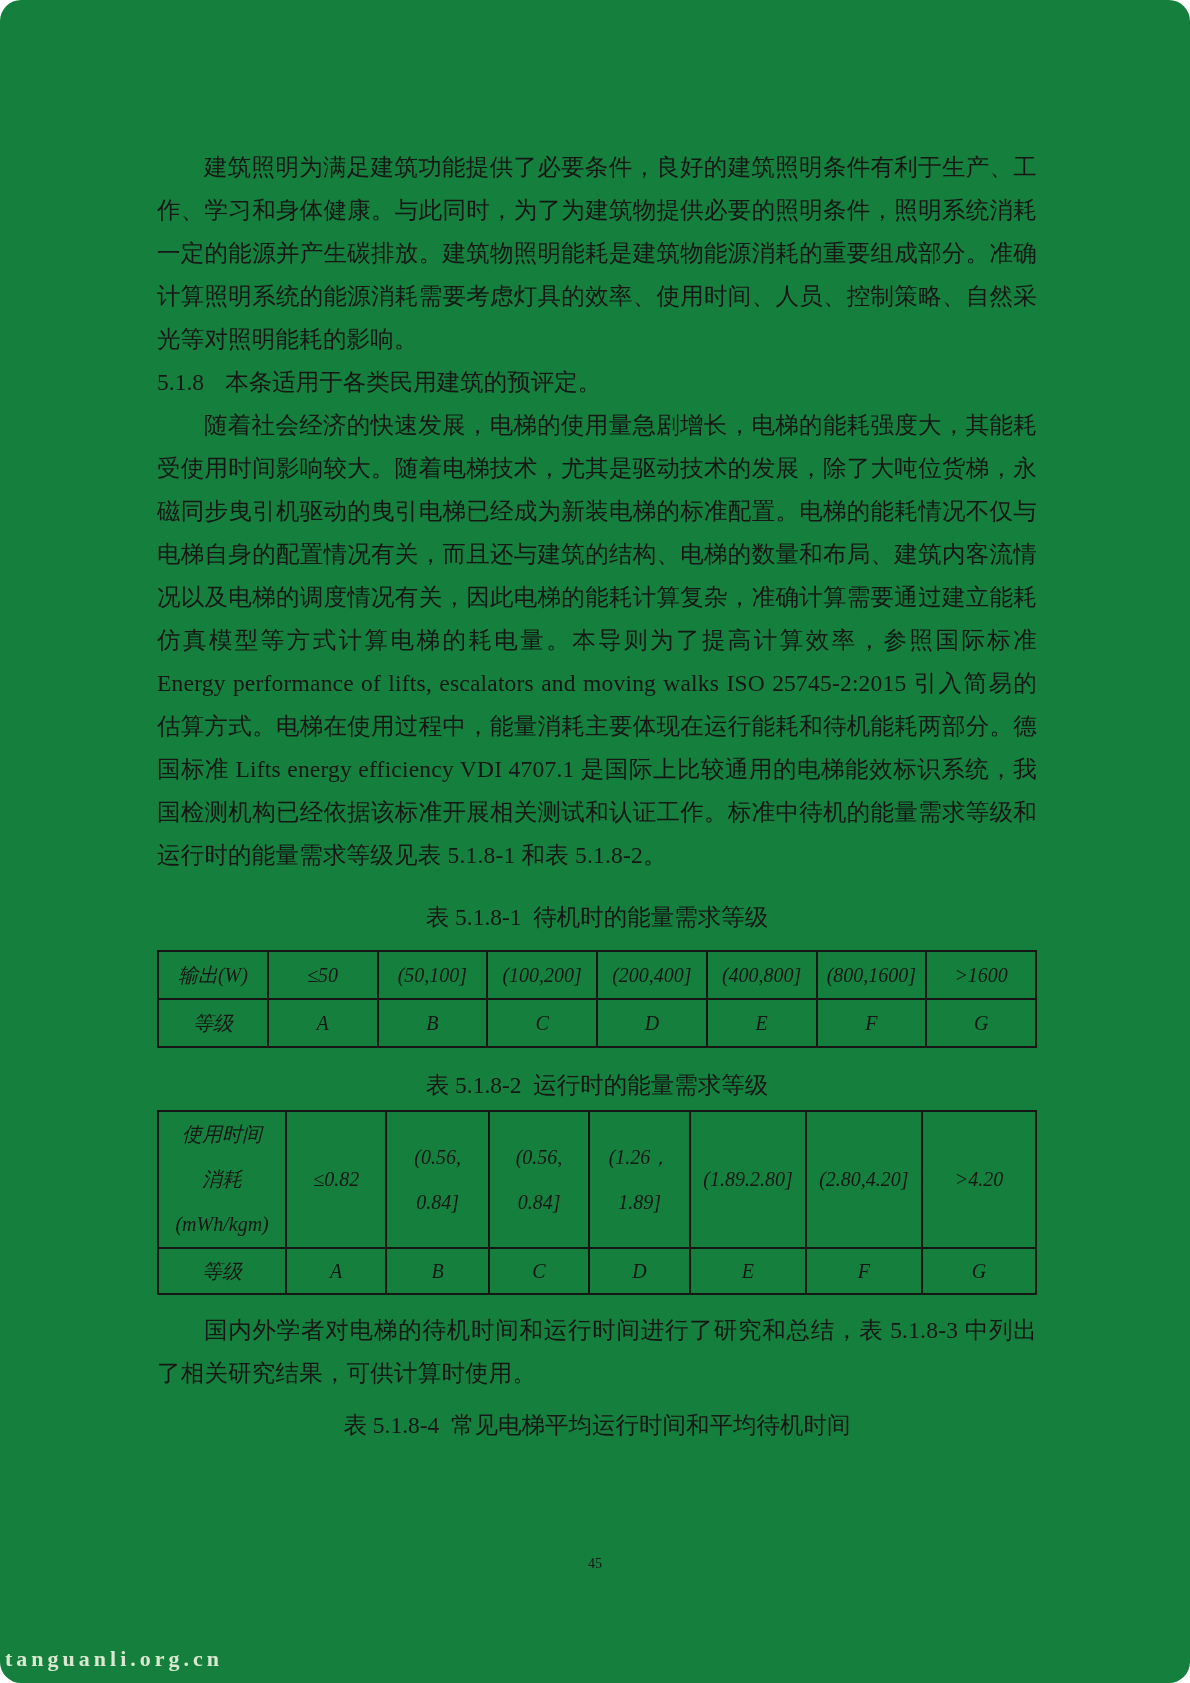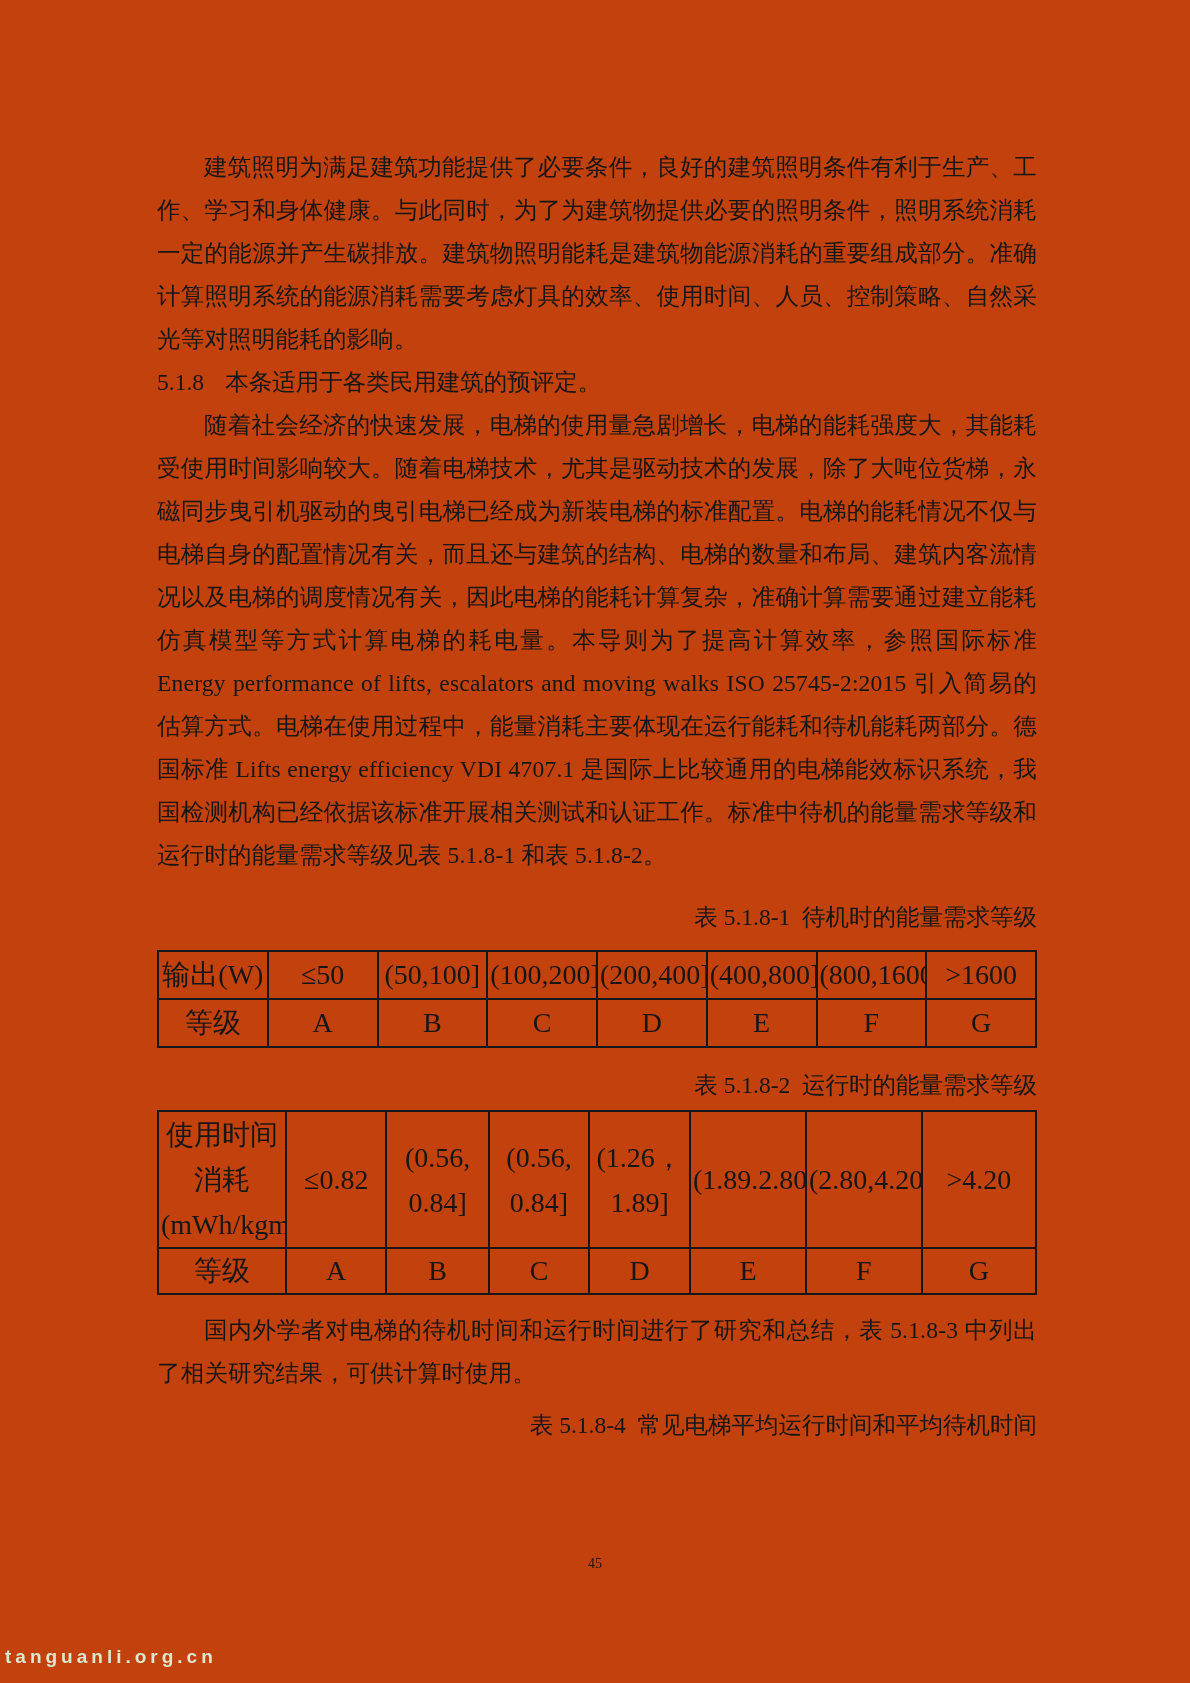--- a/index.html
+++ b/index.html
@@ -1,24 +1,25 @@
 <!DOCTYPE html>
 <html><head>
 <meta charset="utf-8">
 <style>
   html, body { margin: 0; padding: 0; background: #ffffff; }
   .page {
     position: relative;
     width: 1190px;
     height: 1683px;
-    background: #c2410c;
+    background: #15803d;
     overflow: hidden;
     font-family: "Liberation Serif", "DejaVu Serif", serif;
     color: #161616;
     box-sizing: border-box;
+    border-radius: 21px;
   }
   .content {
     position: absolute;
     left: 157px;
     top: 146px;
     width: 880px;
   }
   .para {
     margin: 0;
     font-size: 23.5px;
@@ -31,59 +32,60 @@
     margin: 0;
     font-size: 23.5px;
     line-height: 43px;
     text-align: left;
     text-indent: 0;
   }
   .clause-num { font-weight: normal; margin-right: 0.9em; }
   .table-title {
     font-size: 23.5px;
     line-height: 43px;
-    text-align: right;
+    text-align: center;
     white-space: pre-wrap;
   }
   .title-1 { margin: 19px 0 11px 0; }
   .title-2 { margin: 16px 0 3px 0; }
   .title-3 { margin: 9px 0 0 0; }
   table.doc-table {
     width: 100%;
     border-collapse: collapse;
     table-layout: fixed;
   }
   table.doc-table td {
     border: 2px solid #161616;
     text-align: center;
     vertical-align: middle;
-    font-size: 28px;
+    font-size: 20px;
     padding: 0 2px;
     white-space: pre-line;
     overflow: hidden;
+    font-style: italic;
   }
   table.t1 td { height: 46px; }
   table.t2 tr.row-head td { height: 134px; line-height: 45px; }
   table.t2 tr.row-grade td { height: 44px; }
   .para-after-table { margin-top: 14px; }
   .page-number {
     position: absolute;
     left: 0;
     top: 1556px;
     width: 100%;
     text-align: center;
     font-size: 14px;
   }
   .watermark {
     position: absolute;
     left: 5px;
     top: 1646px;
-    font-family: Liberation Sans, sans-serif;
+    font-family: Liberation Serif, serif;
     font-weight: bold;
-    font-size: 19px;
+    font-size: 22px;
     letter-spacing: 4px;
     color: #dbe7d0;
   }
 </style>
 </head>
 <body>
 
 <div class="page">
   <div class="content">
 

